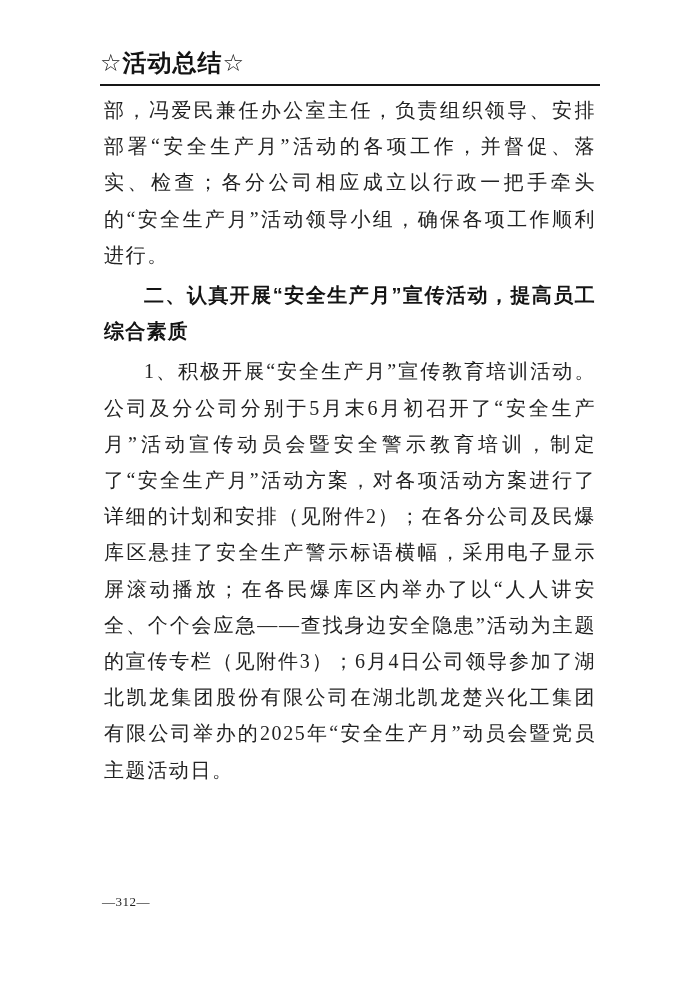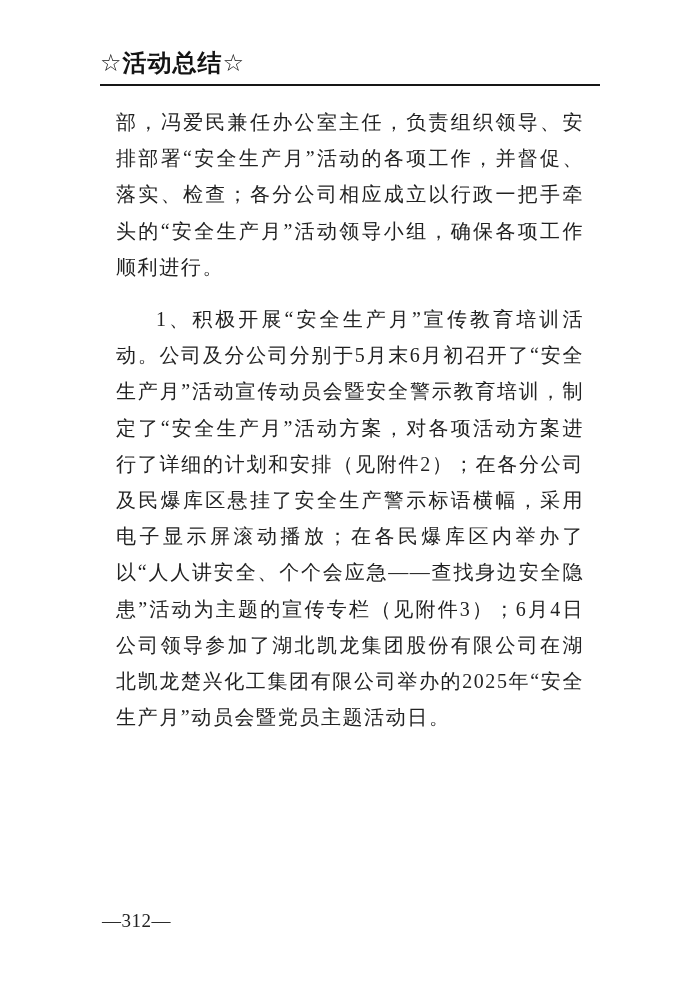--- a/index.html
+++ b/index.html
@@ -41,55 +41,55 @@
     top: 88px;
     width: 500px;
     font-size: 20px;
     line-height: 36.2px;
     letter-spacing: 1.6px;
     text-align: justify;
     text-justify: inter-character;
     color: #222222;
   }
   .content p {
-    margin: 16px;
+    margin: 4px;
     padding: 0;
   }
   .para-indent {
     text-indent: 2em;
   }
   .para-continuation {
     text-indent: 0;
   }
   .section-heading {
     text-indent: 2em;
     font-weight: bold;
     font-family: "Liberation Sans", "DejaVu Sans", sans-serif;
     letter-spacing: 1.2px;
     color: #141414;
   }
   .footer-page-number {
     position: absolute;
     left: 102px;
     top: 894px;
-    font-size: 19px;
+    font-size: 13px;
     letter-spacing: 0.5px;
     color: #222222;
-    margin-top: 16px;
   }
 </style>
 </head>
 <body>
 
 <div class="page">
 
   <div class="header-title">☆活动总结☆</div>
 
   <div class="header-rule"></div>
 
   <div class="content">
     <p class="para-continuation">部，冯爱民兼任办公室主任，负责组织领导、安排部署“安全生产月”活动的各项工作，并督促、落实、检查；各分公司相应成立以行政一把手牵头的“安全生产月”活动领导小组，确保各项工作顺利进行。</p>
+    <p class="section-heading">二、认真开展“安全生产月”宣传活动，提高员工综合素质</p>
     <p class="para-indent">1、积极开展“安全生产月”宣传教育培训活动。公司及分公司分别于5月末6月初召开了“安全生产月”活动宣传动员会暨安全警示教育培训，制定了“安全生产月”活动方案，对各项活动方案进行了详细的计划和安排（见附件2）；在各分公司及民爆库区悬挂了安全生产警示标语横幅，采用电子显示屏滚动播放；在各民爆库区内举办了以“人人讲安全、个个会应急——查找身边安全隐患”活动为主题的宣传专栏（见附件3）；6月4日公司领导参加了湖北凯龙集团股份有限公司在湖北凯龙楚兴化工集团有限公司举办的2025年“安全生产月”动员会暨党员主题活动日。</p>
   </div>
 
   <div class="footer-page-number">—312—</div>
 
 </div>
 
 </body></html>

